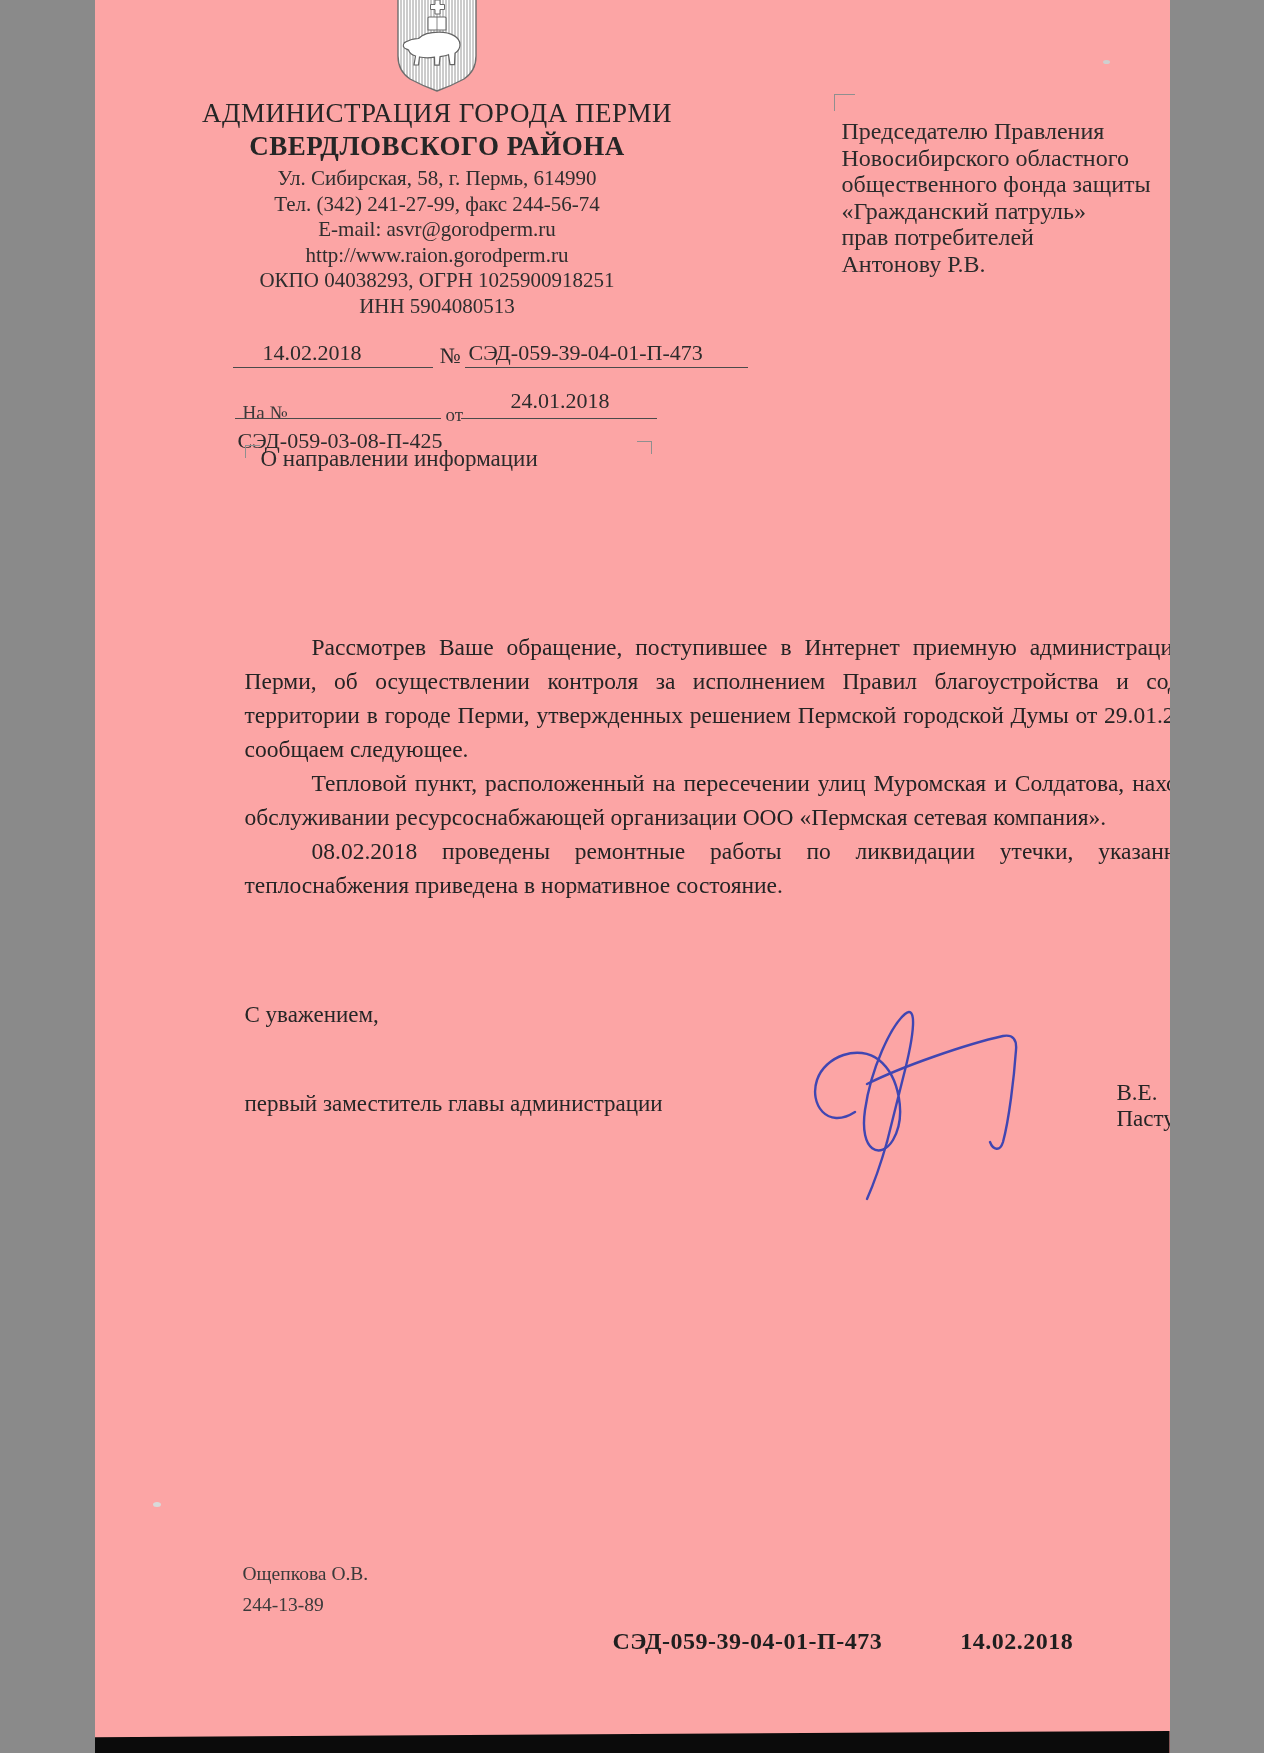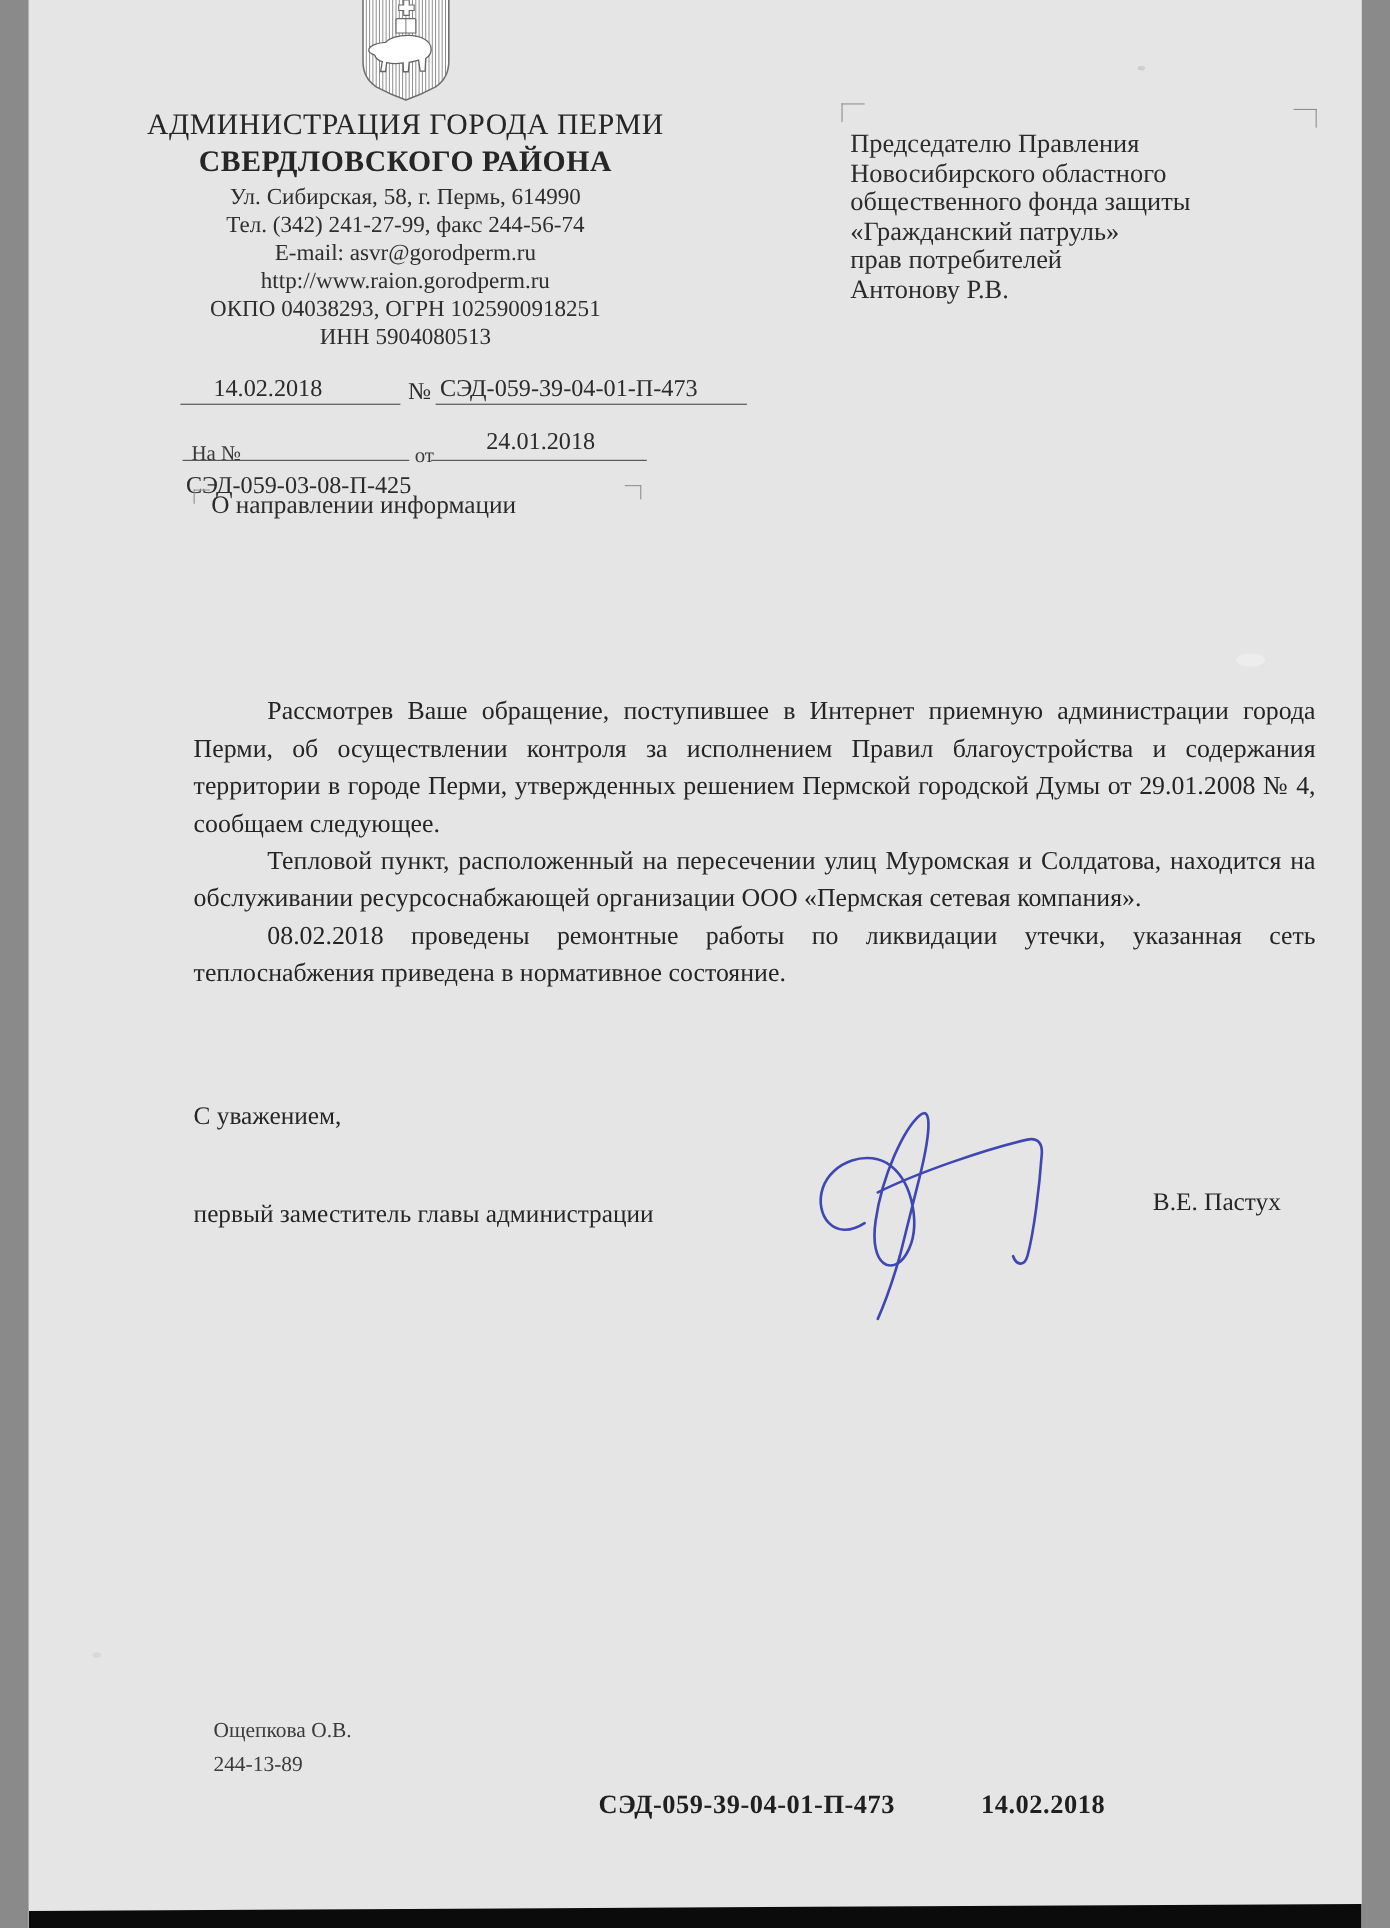--- a/index.html
+++ b/index.html
@@ -1,20 +1,20 @@
 <!DOCTYPE html>
 <html><head>
 <meta charset="utf-8">
 <style>
   html,body{margin:0;padding:0;background:#8a8a8a;}
   .page{
     position:relative;
-    width:1212px;height:1753px;
+    width:1075px;height:1753px;
     margin:0 auto;
-    background:#e5e5e5;
+    background:#fca5a5;
     overflow:hidden;
     font-family:"Liberation Serif","DejaVu Serif",serif;
     color:#262626;
   }
   
   .letterhead{position:absolute;left:70px;top:0;width:545px;text-align:center;}
   .emblem{display:block;margin:0 auto;width:92px;height:92px;}
   .lh-parent{font-size:27px;letter-spacing:.5px;margin-top:6px;}
   .lh-org{font-size:27px;font-weight:bold;letter-spacing:.5px;line-height:31px;margin-top:2px;}
   .lh-line{font-size:21px;line-height:25.5px;color:#2e2e2e;}
@@ -30,21 +30,21 @@
   .ref-small{font-size:19px;color:#3a3a3a;}
   
   .subject{position:absolute;left:166px;top:446px;font-size:23px;color:#2b2b2b;}
   
   .body-text{position:absolute;left:150px;top:630px;width:1020px;font-size:23.5px;line-height:34px;text-align:justify;color:#242424;}
   .body-text p{margin:0;text-indent:67px;}
   
   .sig-label{position:absolute;font-size:23px;color:#262626;}
   .signature-svg{position:absolute;left:712px;top:992px;width:255px;height:210px;}
   
-  .executor{position:absolute;left:168px;top:1558px;font-size:19.5px;line-height:31px;color:#3a3a3a;}
+  .executor{position:absolute;left:148px;top:1558px;font-size:19.5px;line-height:31px;color:#3a3a3a;}
   .footer-reg{position:absolute;left:518px;top:1628px;font-size:24px;font-weight:bold;letter-spacing:.5px;color:#1f1f1f;display:flex;gap:78px;}
   
   .scan-strip{position:absolute;left:0;bottom:0;width:100%;height:24px;background:#0b0b0b;
     clip-path:polygon(0 34%,100% 8%,100% 100%,0 100%);}
   .speck{position:absolute;background:#cfcfcf;border-radius:50%;}
 </style>
 </head>
 <body>
 
 <div class="page">

